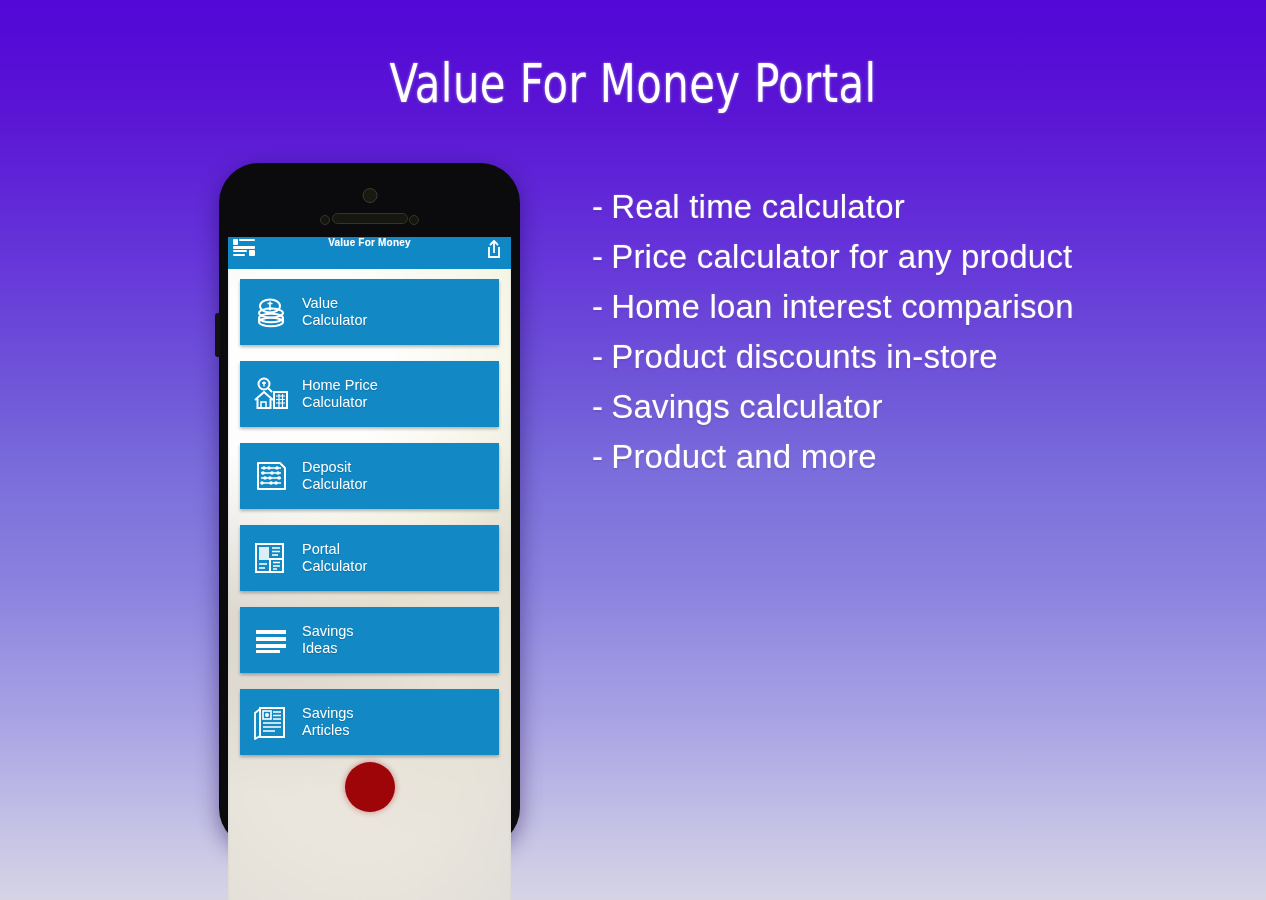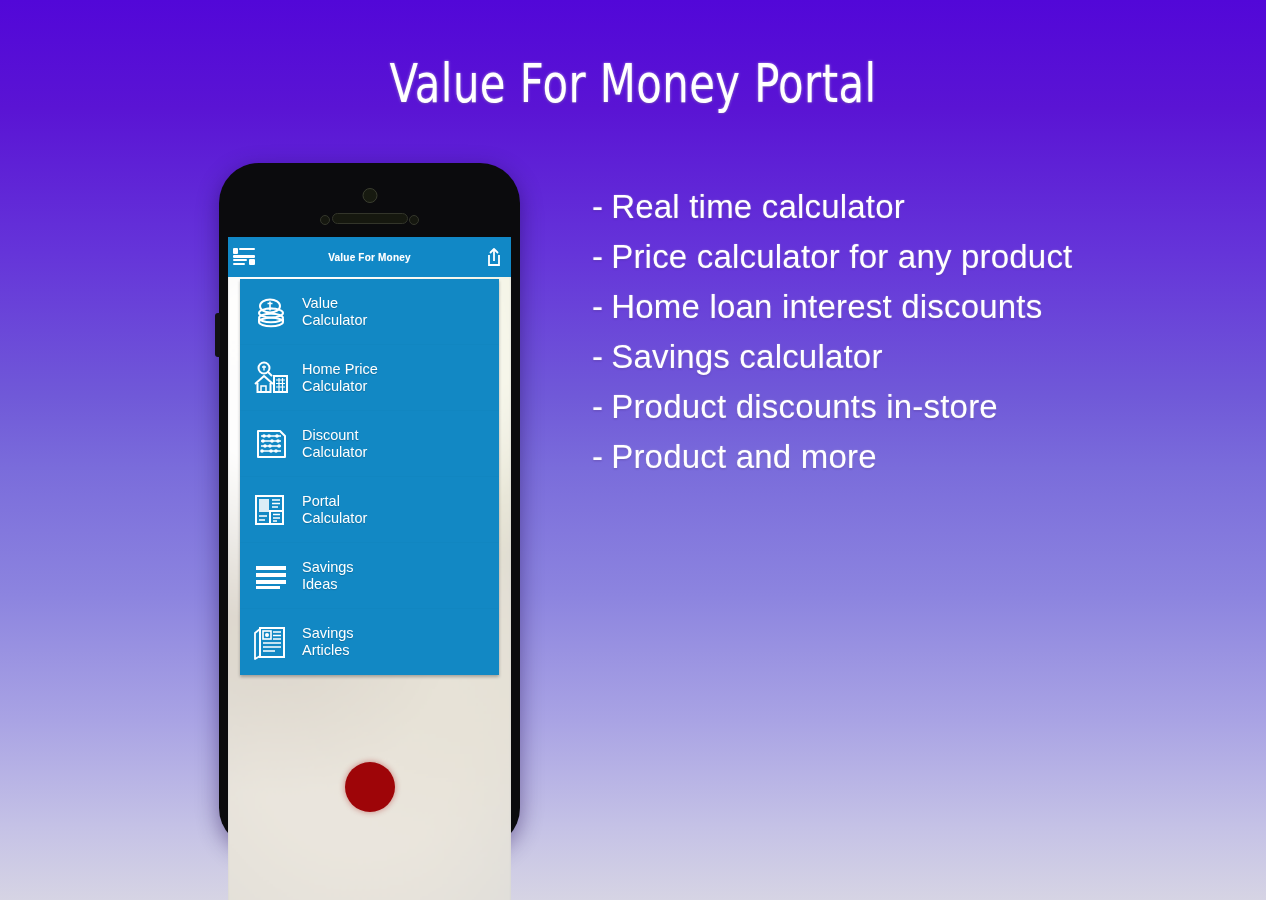--- a/index.html
+++ b/index.html
@@ -138,24 +138,23 @@
       radial-gradient(circle at 46% 76%, rgba(236,231,222,.85) 0 18%, rgba(255,255,255,0) 44%),
       radial-gradient(circle at 30% 92%, rgba(228,224,216,.8) 0 16%, rgba(255,255,255,0) 42%),
       linear-gradient(160deg,#e9e9e6 0%,#dedede 35%,#d2d2d1 60%,#dcdcda 100%);
     filter:blur(1px);
   }
 
   
   #app-bar {
     position:absolute;
     left:0; right:0; top:0;
-    height:40px;
+    height:32px;
     background:#1188c6;
     display:flex;
-    align-items:center;
     padding:0 5px;
   }
   #app-logo {
     width:24px; height:22px;
     position:relative;
     flex:0 0 auto;
   }
   #app-logo i {
     position:absolute;
     background:#ffffff;
@@ -189,20 +188,21 @@
   #app-menu {
     position:absolute;
     left:0; right:0;
     top:32px;
     bottom:0;
     padding:10px 12px 0 12px;
   }
   .menu-button {
     position:relative;
     height:66px;
+    margin-bottom:16px;
     background:#1288c4;
     box-shadow:0 2px 3px rgba(0,0,0,.28);
     display:flex;
     align-items:center;
     padding-left:6px;
   }
   .menu-icon {
     width:50px; height:50px;
     flex:0 0 auto;
     display:flex;
@@ -226,27 +226,27 @@
 <div id="promo-title">Value For Money Portal</div>
 
 <div id="feature-list">
   <div class="feature-row">
     <span class="feature-dash">-</span><span>Real time calculator</span>
   </div>
   <div class="feature-row">
     <span class="feature-dash">-</span><span>Price calculator for any product</span>
   </div>
   <div class="feature-row">
-    <span class="feature-dash">-</span><span>Home loan interest discounts</span>
+    <span class="feature-dash">-</span><span>Home loan interest comparison</span>
+  </div>
+  <div class="feature-row">
+    <span class="feature-dash">-</span><span>Product discounts in-store</span>
   </div>
   <div class="feature-row">
     <span class="feature-dash">-</span><span>Savings calculator</span>
-  </div>
-  <div class="feature-row">
-    <span class="feature-dash">-</span><span>Product discounts in-store</span>
   </div>
   <div class="feature-row">
     <span class="feature-dash">-</span><span>Product and more</span>
   </div>
 </div>
 
 <div id="phone-frame">
 
   <div id="phone-volume-button"></div>
   <div id="phone-camera"></div>
@@ -322,21 +322,21 @@
               <circle cx="21" cy="17" r="1.8" fill="#fff"></circle>
               <circle cx="27" cy="17" r="1.8" fill="#fff"></circle>
             <circle cx="14" cy="22" r="1.8" fill="#fff"></circle>
               <circle cx="19" cy="22" r="1.8" fill="#fff"></circle>
               <circle cx="28" cy="22" r="1.8" fill="#fff"></circle>
             <circle cx="11" cy="27" r="1.8" fill="#fff"></circle>
               <circle cx="20" cy="27" r="1.8" fill="#fff"></circle>
               <circle cx="25" cy="27" r="1.8" fill="#fff"></circle>
           </svg>
         </div>
-        <div class="menu-label">Discount
+        <div class="menu-label">Deposit
 Calculator</div>
       </div>
 
       <div class="menu-button">
         <div class="menu-icon">
           <svg width="40" height="40" viewBox="0 0 40 40">
             <rect x="5" y="6" width="27" height="28" fill="none" stroke="#fff" stroke-width="2"></rect>
             <rect x="8" y="9" width="10" height="13" fill="#fff" opacity="0.85"></rect>
             <path d="M21 10 h8 M21 13.5 h8 M21 17 h6" stroke="#fff" stroke-width="1.6"></path>
             <rect x="19" y="21" width="13" height="13" fill="none" stroke="#fff" stroke-width="2"></rect>

